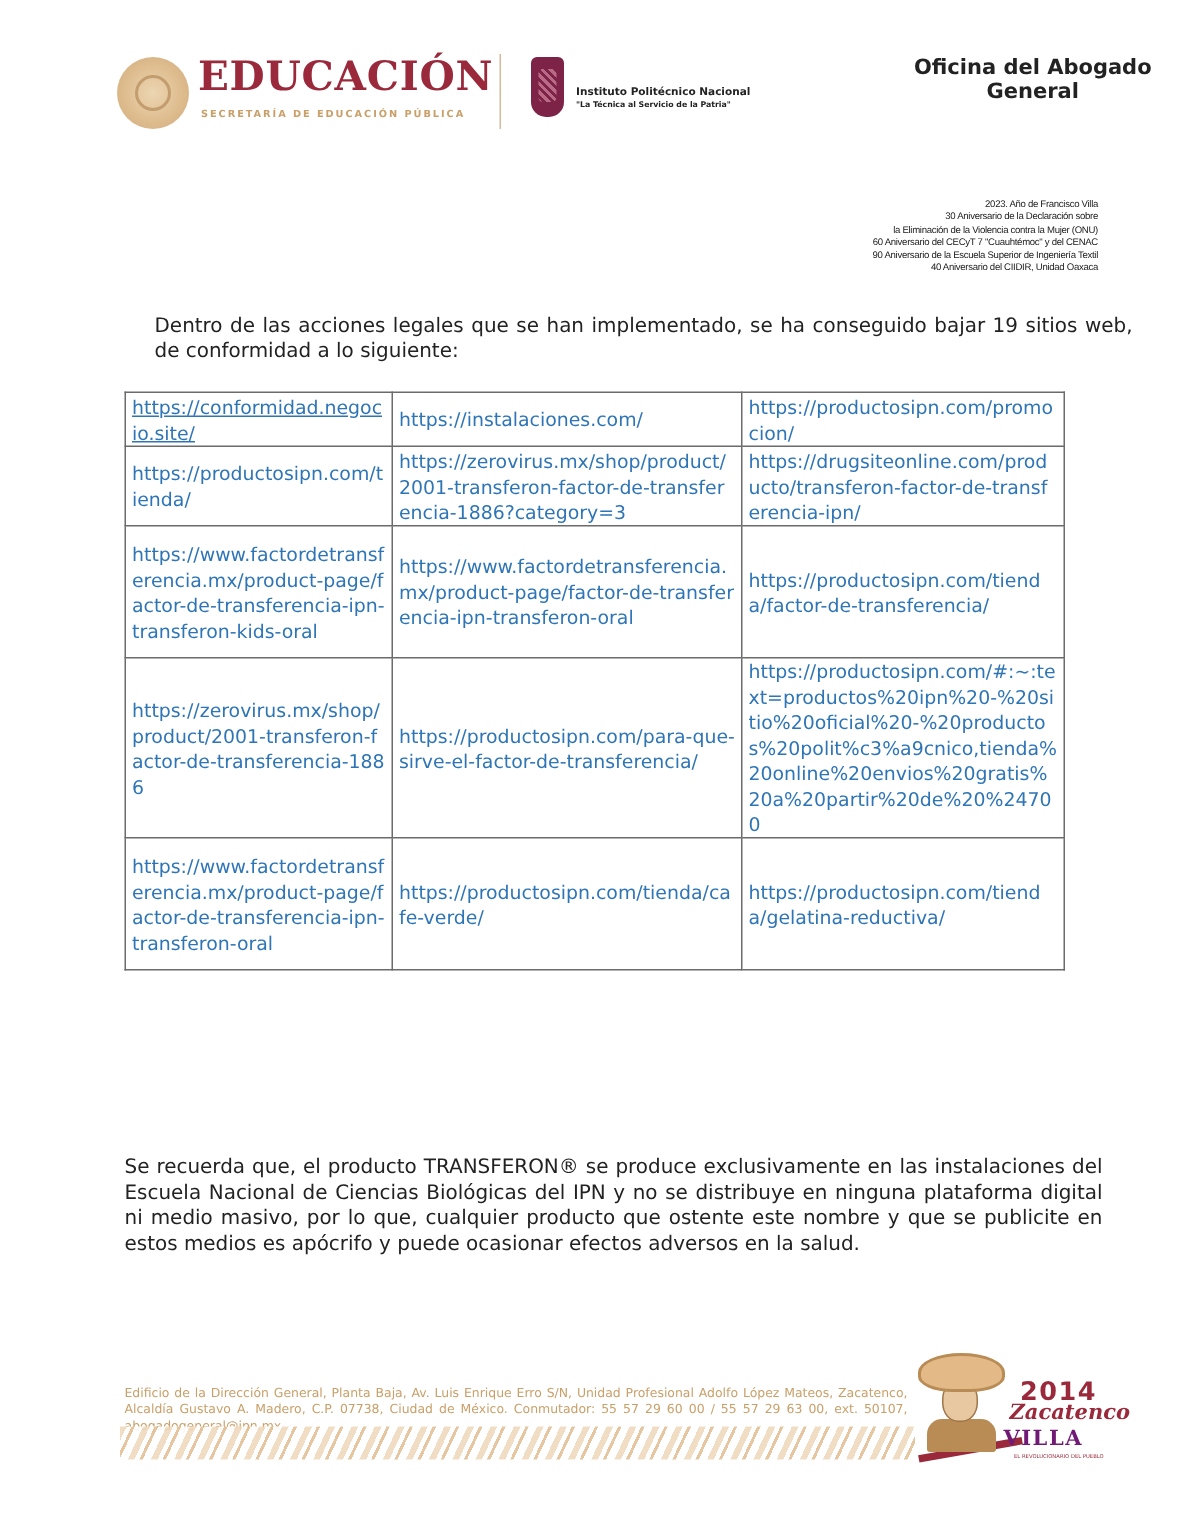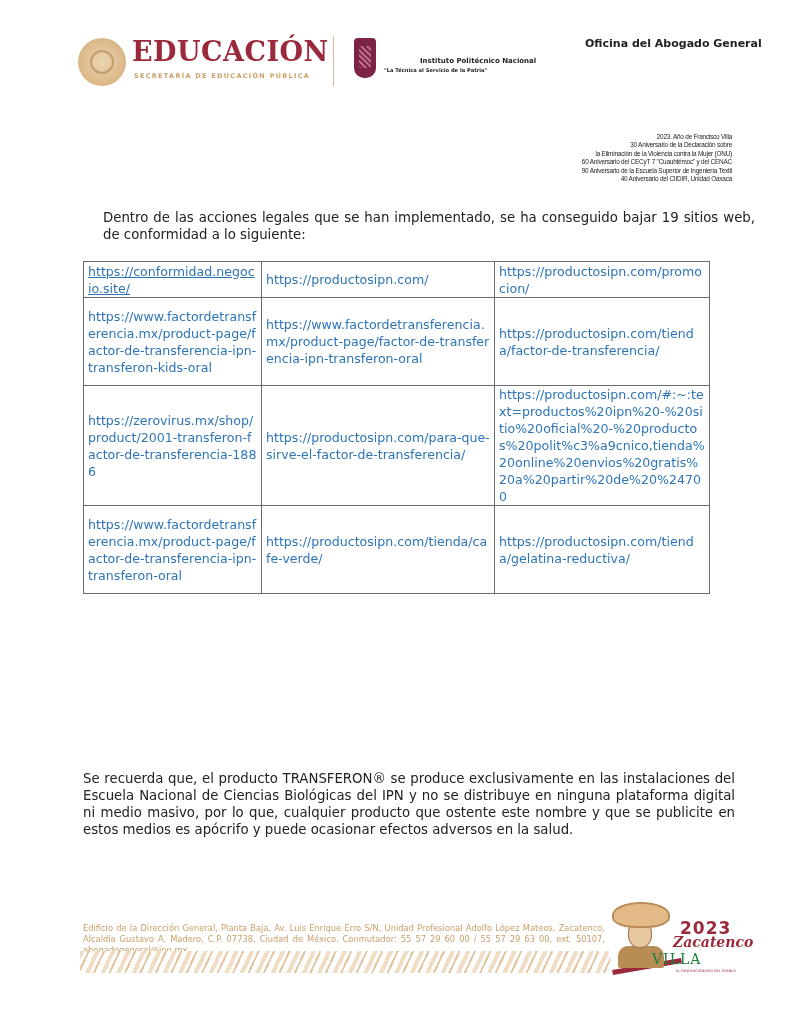--- a/index.html
+++ b/index.html
@@ -8,23 +8,23 @@
   
   .hdr { position: absolute; left: 0; top: 0; width: 792px; height: 100px; }
   .seal { position: absolute; left: 78px; top: 38px; width: 48px; height: 48px; border-radius: 50%;
           background: radial-gradient(circle at 50% 50%, #e9cfa6 0%, #d9b27c 55%, #c99a62 100%); opacity: .85; }
   .seal-inner { position: absolute; left: 12px; top: 12px; width: 24px; height: 24px; border-radius: 50%; border: 2px solid #b98c55; box-sizing: border-box; }
   .edu-title { position: absolute; left: 132px; top: 36px; font-family: "DejaVu Serif", serif; font-weight: bold; font-size: 27px; color: #9a2a3b; letter-spacing: 0.5px; }
   .edu-sub { position: absolute; left: 134px; top: 72px; font-family: "DejaVu Sans", sans-serif; font-weight: bold; font-size: 6.5px; color: #c9a06a; letter-spacing: 1.3px; text-align: center; }
   .vdiv { position: absolute; left: 333px; top: 36px; width: 1px; height: 50px; background: #d7b89a; }
   .ipn-logo { position: absolute; left: 354px; top: 38px; width: 22px; height: 40px; background: #7e2348; border-radius: 4px 4px 10px 10px; }
   .ipn-logo::after { content: ""; position: absolute; left: 5px; top: 8px; width: 12px; height: 22px; background: repeating-linear-gradient(45deg, #b96a85 0 2px, #7e2348 2px 4px); border-radius: 3px; }
-  .ipn-name { position: absolute; left: 384px; top: 57px; font-size: 7px; font-weight: bold; color: #222; margin-left: 36px; }
+  .ipn-name { position: absolute; left: 384px; top: 57px; font-size: 7px; font-weight: bold; color: #222; }
   .ipn-motto { position: absolute; left: 384px; top: 67px; font-size: 5.2px; font-weight: bold; color: #222; }
-  .office { position: absolute; left: 585px; top: 37px; font-size: 11px; font-weight: bold; color: #222; text-align: center; }
+  .office { position: absolute; left: 585px; top: 37px; font-size: 14px; font-weight: bold; color: #222; text-align: center; }
 
   
   .leyenda { position: absolute; right: 60px; top: 133px; text-align: right; font-family: "Liberation Sans", sans-serif; font-size: 6.4px; line-height: 8.4px; color: #222; letter-spacing: -0.2px; }
   .leyenda div { white-space: nowrap; }
 
   
   .p1 { position: absolute; left: 83px; top: 209px; width: 652px; font-size: 13.3px; line-height: 17px; color: #222; text-align: justify; margin-left: 20px; }
 
   table.sites { position: absolute; left: 83px; top: 261px; border-collapse: collapse; table-layout: fixed; }
   table.sites td { border: 1px solid #6b6b6b; padding: 0 4px; vertical-align: middle; font-size: 12.6px; line-height: 17px; color: #2e75b6; word-break: break-all; overflow-wrap: anywhere; }
@@ -38,21 +38,21 @@
   .addr { position: absolute; left: 83px; top: 879px; width: 522px; font-size: 8.3px; line-height: 11px; color: #c9a06a; text-align: justify; margin-top: 44px; }
   .band { position: absolute; left: 80px; top: 951px; width: 530px; height: 22px;
           background: repeating-linear-gradient(115deg, #efd9bd 0 4px, #ffffff 4px 7px, #e3c097 7px 9px, #ffffff 9px 14px); opacity: .9; }
   .villa-fig { position: absolute; left: 612px; top: 902px; width: 58px; height: 66px; }
   .hat { position: absolute; left: 0; top: 0; width: 58px; height: 26px; border-radius: 50% 50% 40% 40%; background: #e3b987; border: 2px solid #b98c55; box-sizing: border-box; }
   .face { position: absolute; left: 16px; top: 18px; width: 24px; height: 28px; border-radius: 45%; background: #e7c8a0; border: 1px solid #a07548; box-sizing: border-box; }
   .coat { position: absolute; left: 6px; top: 44px; width: 46px; height: 22px; background: #b98c55; border-radius: 10px 10px 2px 2px; }
   .sash { position: absolute; left: 0; top: 62px; width: 70px; height: 5px; background: #9a2a3b; transform: rotate(-10deg); }
   .y2023 { position: absolute; left: 680px; top: 918px; font-size: 17px; font-weight: bold; color: #9a2a3b; letter-spacing: 1px; }
   .francisco { position: absolute; left: 673px; top: 934px; font-family: "DejaVu Serif", serif; font-style: italic; font-weight: bold; font-size: 14px; color: #9a2a3b; }
-  .villa { position: absolute; left: 652px; top: 951px; font-family: "DejaVu Serif", serif; font-weight: normal; font-size: 14px; color: #15803d; letter-spacing: 1px; }
+  .villa { position: absolute; left: 669px; top: 951px; font-family: "DejaVu Serif", serif; font-weight: bold; font-size: 14px; color: #701a75; letter-spacing: 1px; }
   .villa-sub { position: absolute; left: 676px; top: 969px; font-size: 3.5px; color: #9a2a3b; }
 </style>
 </head>
 <body>
 
 <div class="hdr">
   <div class="seal">
       <div class="seal-inner"></div>
     </div>
   <div class="edu-title">EDUCACIÓN</div>
@@ -77,22 +77,27 @@
 
 <table class="sites">
   <colgroup>
       <col class="c1">
       <col class="c2">
       <col class="c3">
     </colgroup>
   <tbody>
       <tr style="height:36px">
     <td class="u">https://conformidad.negocio.site/</td>
-    <td>https://productosipn.com/</td>
+    <td>https://instalaciones.com/</td>
     <td>https://productosipn.com/promocion/</td>
+  </tr>
+  <tr style="height:53px">
+    <td>https://productosipn.com/tienda/</td>
+    <td>https://zerovirus.mx/shop/product/2001-transferon-factor-de-transferencia-1886?category=3</td>
+    <td>https://drugsiteonline.com/producto/transferon-factor-de-transferencia-ipn/</td>
   </tr>
   <tr style="height:88px">
     <td>https://www.factordetransferencia.mx/product-page/factor-de-transferencia-ipn-transferon-kids-oral</td>
     <td>https://www.factordetransferencia.mx/product-page/factor-de-transferencia-ipn-transferon-oral</td>
     <td>https://productosipn.com/tienda/factor-de-transferencia/</td>
   </tr>
   <tr style="height:120px">
     <td>https://zerovirus.mx/shop/product/2001-transferon-factor-de-transferencia-1886</td>
     <td>https://productosipn.com/para-que-sirve-el-factor-de-transferencia/</td>
     <td>https://productosipn.com/#:~:text=productos%20ipn%20-%20sitio%20oficial%20-%20productos%20polit%c3%a9cnico,tienda%20online%20envios%20gratis%20a%20partir%20de%20%24700</td>
@@ -108,16 +113,16 @@
 <div class="p2">Se recuerda que, el producto TRANSFERON® se produce exclusivamente en las instalaciones del Escuela Nacional de Ciencias Biológicas del IPN y no se distribuye en ninguna plataforma digital ni medio masivo, por lo que, cualquier producto que ostente este nombre y que se publicite en estos medios es apócrifo y puede ocasionar efectos adversos en la salud.</div>
 
 <div class="addr">Edificio de la Dirección General, Planta Baja, Av. Luis Enrique Erro S/N, Unidad Profesional Adolfo López Mateos, Zacatenco, Alcaldía Gustavo A. Madero, C.P. 07738, Ciudad de México. Conmutador: 55 57 29 60 00 / 55 57 29 63 00, ext. 50107, abogadogeneral@ipn.mx</div>
 <div class="band"></div>
 <div class="villa-fig">
   <div class="sash"></div>
   <div class="coat"></div>
   <div class="face"></div>
   <div class="hat"></div>
 </div>
-<div class="y2023">2023</div>
+<div class="y2023">2014</div>
 <div class="francisco">Zacatenco</div>
 <div class="villa">VILLA</div>
 <div class="villa-sub">EL REVOLUCIONARIO DEL PUEBLO</div>
 
 </body></html>

